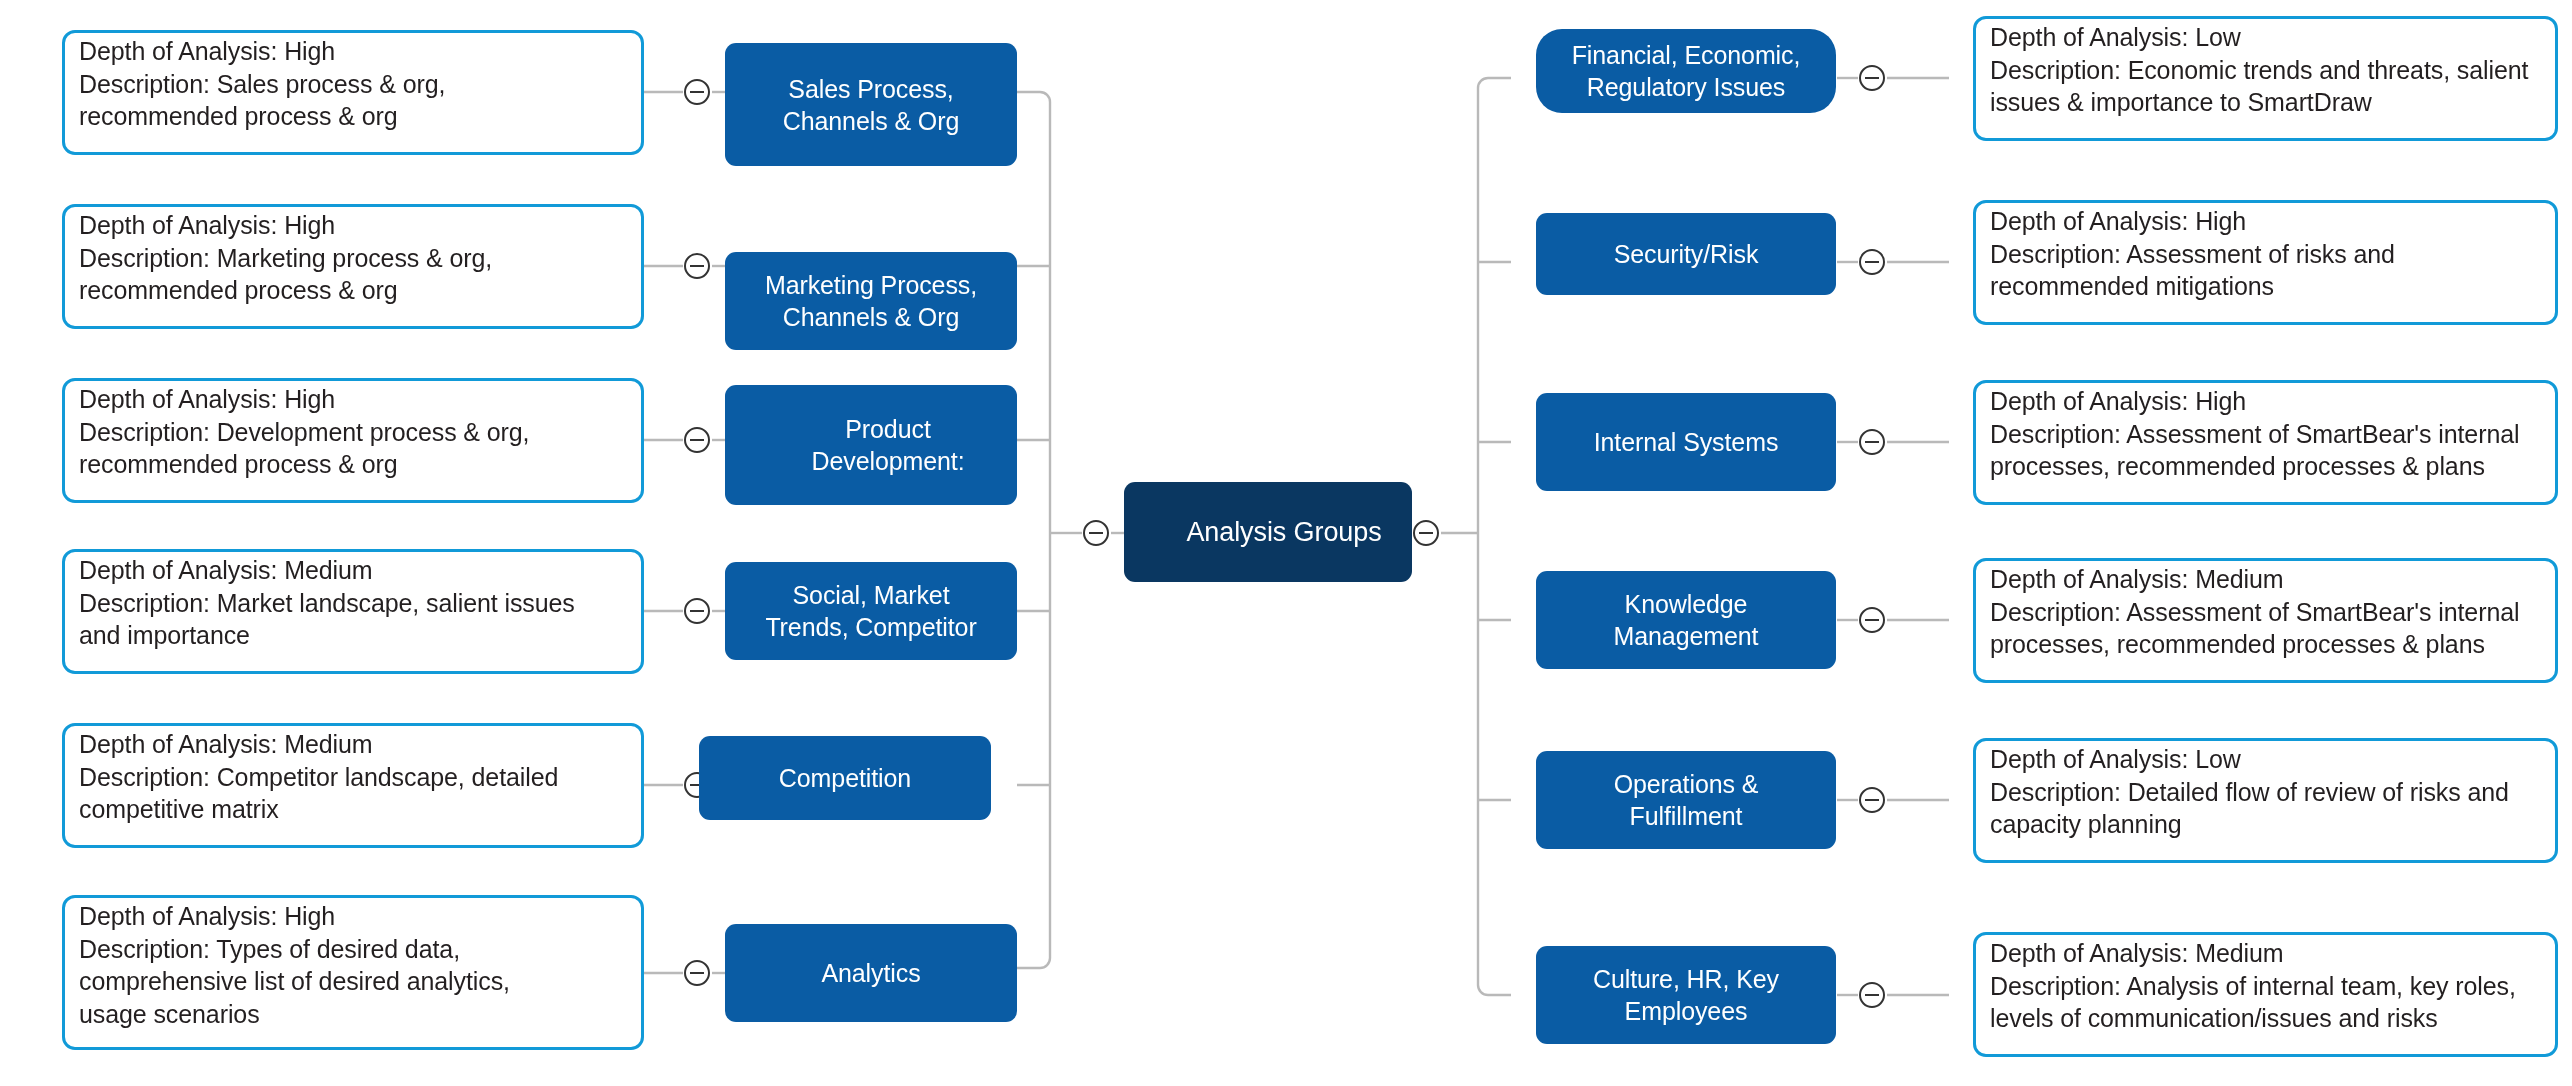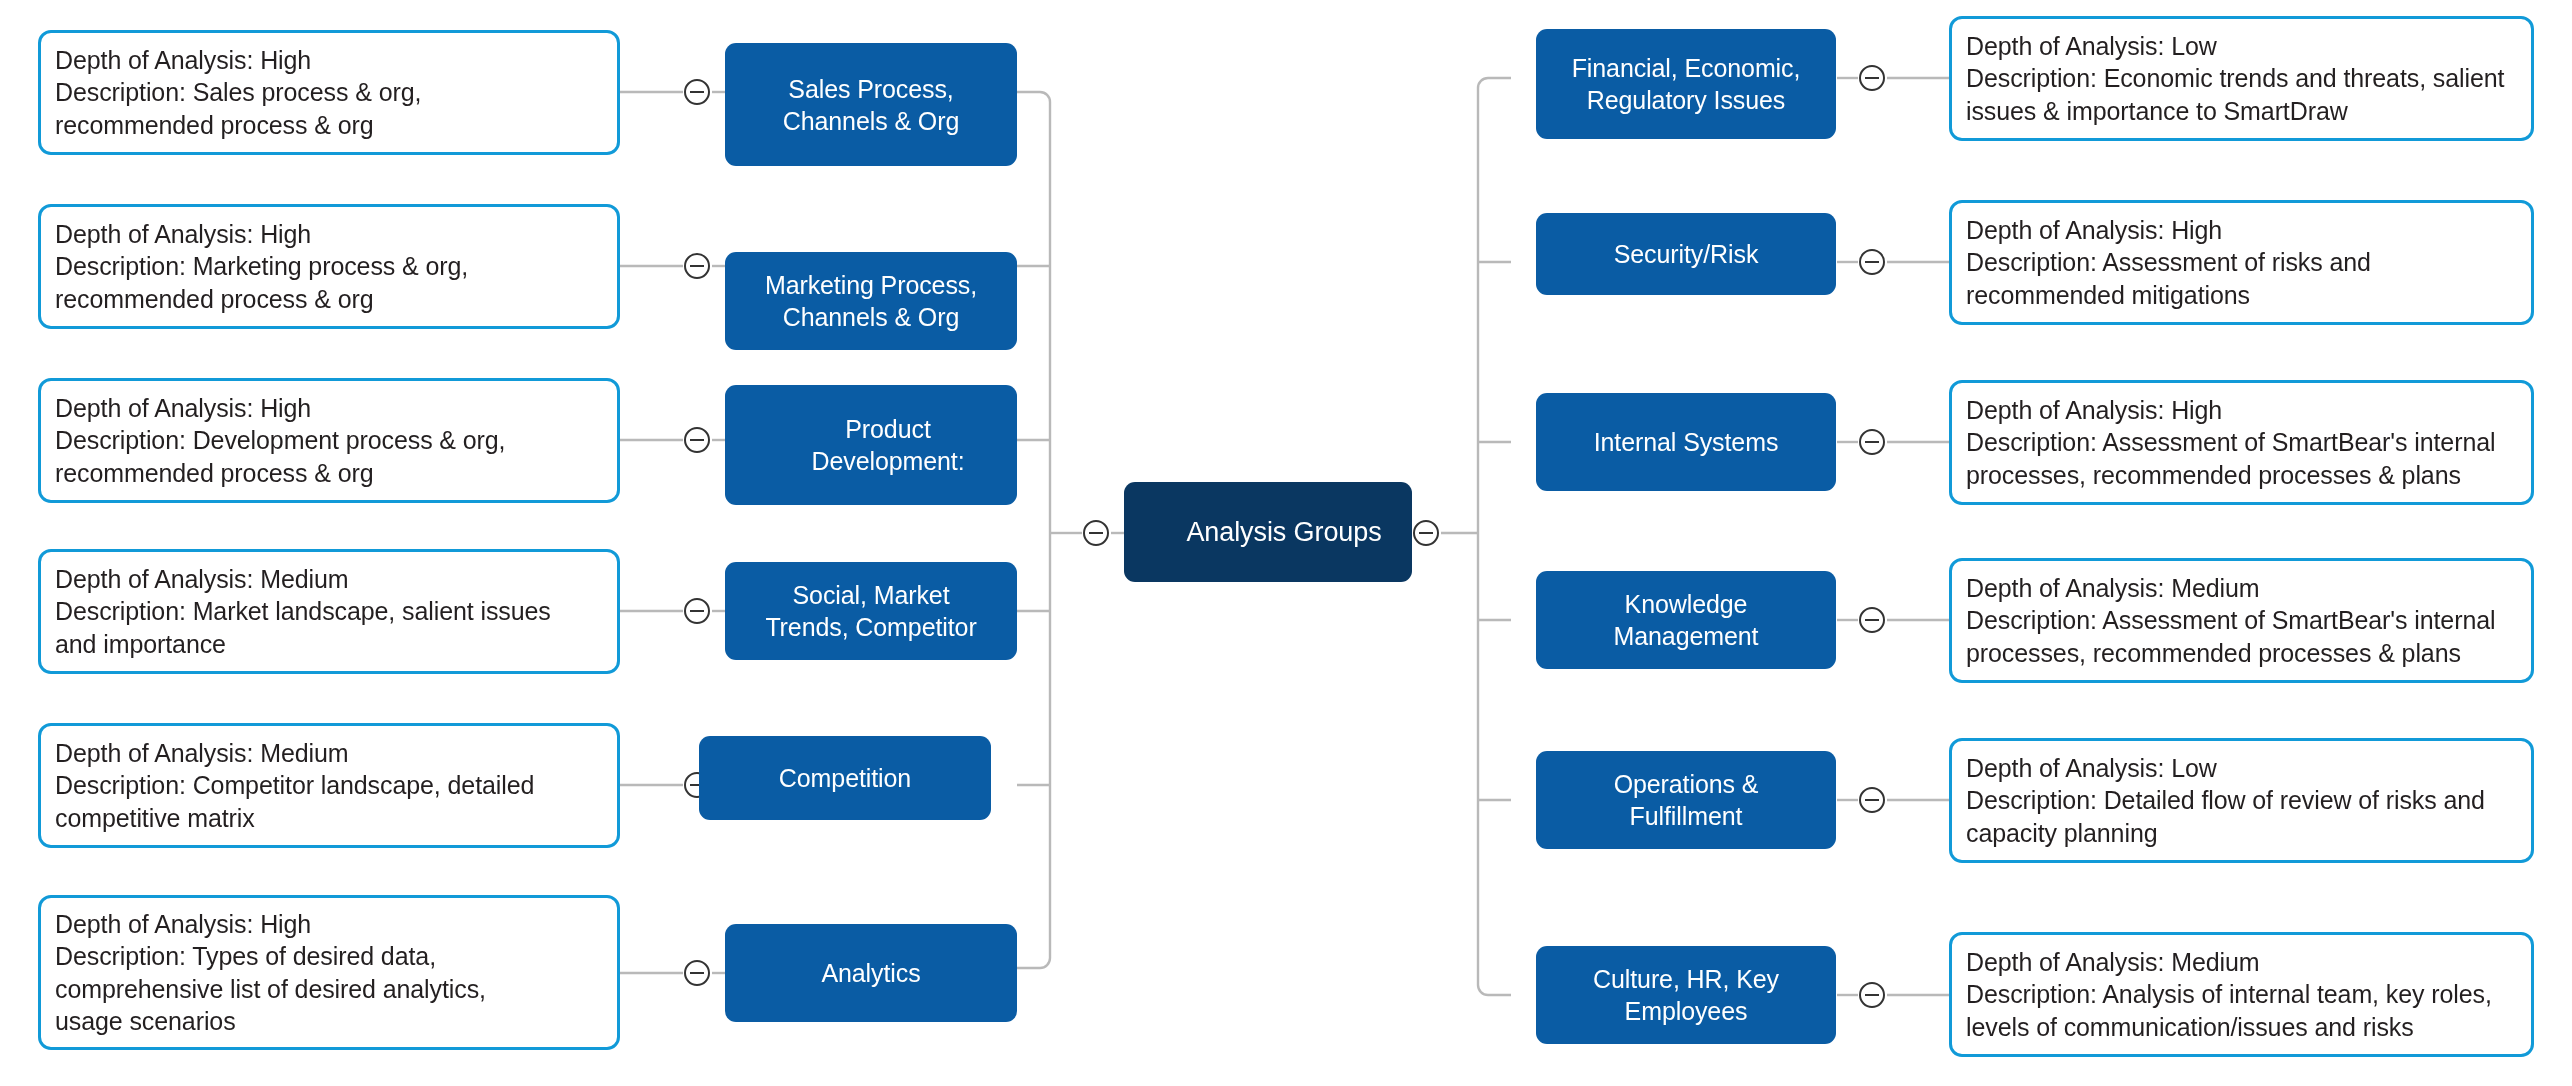--- a/index.html
+++ b/index.html
@@ -35,22 +35,23 @@
   }
 
   
   .desc-box {
     position: absolute;
     box-sizing: border-box;
     background: #ffffff;
     border: 3.4px solid #119ad8;
     border-radius: 13px;
     display: flex;
-    align-items: center;
+    align-items: flex-start;
     padding: 2px 14px;
+    margin-left: 24px;
   }
   .desc-text {
     font-size: 25px;
     line-height: 1.30;
     color: #231f20;
     white-space: pre-line;
     letter-spacing: -0.1px;
   }
 
   
@@ -236,21 +237,21 @@
   </div>
 
   <div class="toggle" style="left:1083px; top:520px;"></div>
 
   <div class="root-box" style="left:1124px; top:482px; width:288px; height:100px;padding-left:32px;">
     <div class="root-text">Analysis Groups</div>
   </div>
 
   <div class="toggle" style="left:1413px; top:520px;"></div>
 
-  <div class="topic-box" style="left:1536px; top:29px; width:300px; height:110px;">
+  <div class="topic-box" style="left:1536px; top:29px; width:300px; height:84px;border-radius:26px;">
     <div class="topic-text">Financial, Economic,
 Regulatory Issues</div>
   </div>
 
   <div class="topic-box" style="left:1536px; top:213px; width:300px; height:82px;">
     <div class="topic-text">Security/Risk</div>
   </div>
 
   <div class="topic-box" style="left:1536px; top:393px; width:300px; height:98px;">
     <div class="topic-text">Internal Systems</div>

